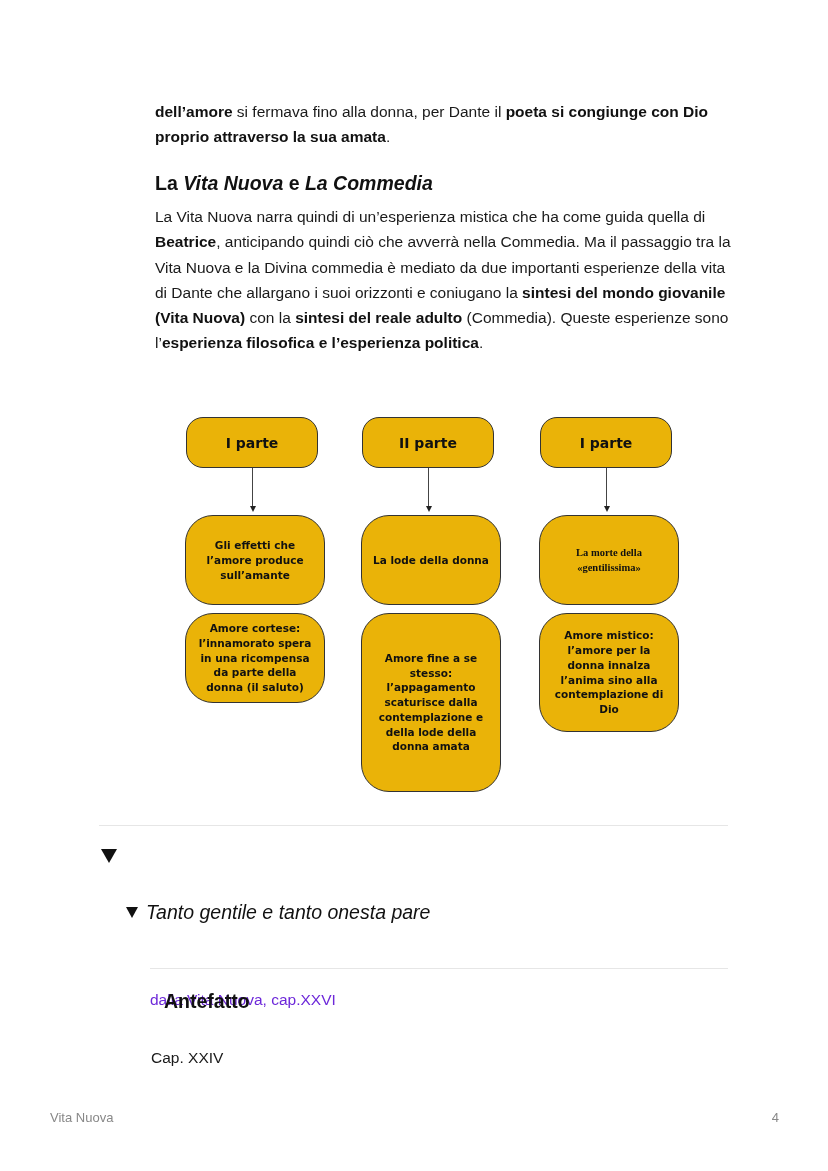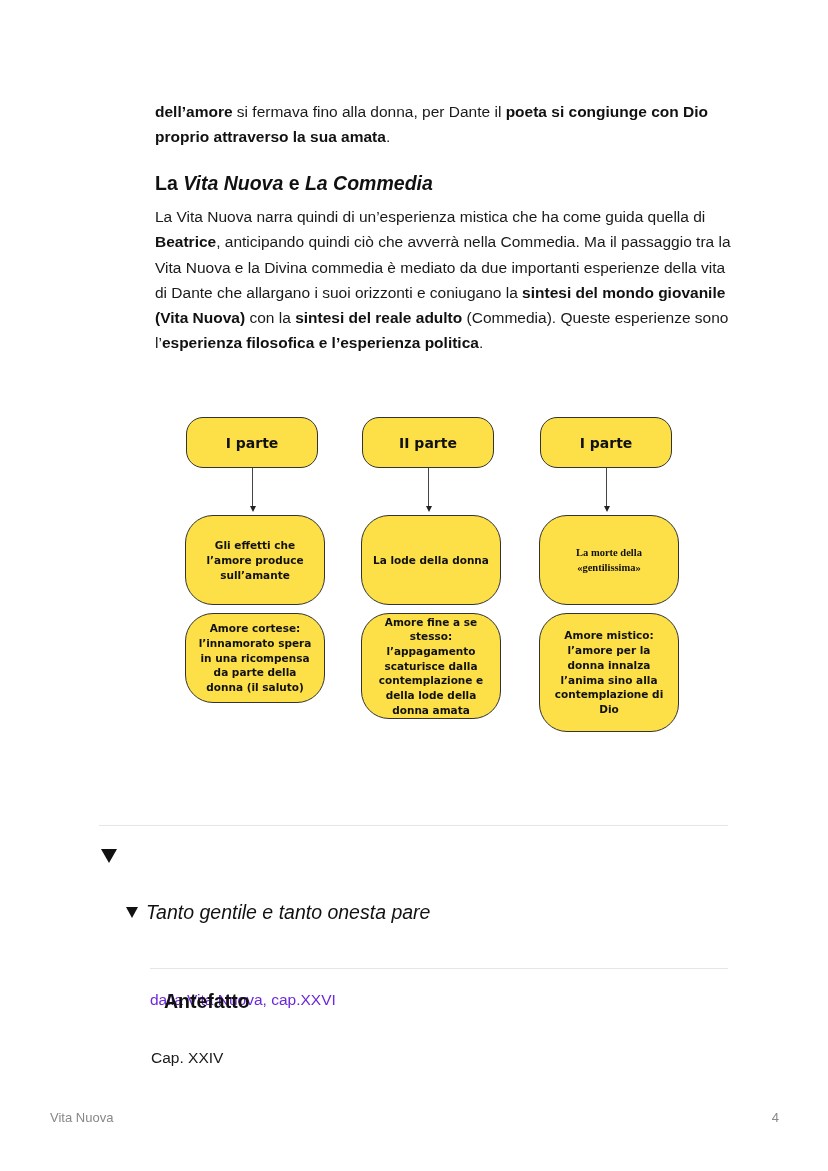--- a/index.html
+++ b/index.html
@@ -9,21 +9,21 @@
     .para { position: absolute; left: 155px; width: 580px; font-size: 15.5px; line-height: 25.3px; color: #1a1a1a; }
     .para b { font-weight: 700; color: #111; }
 
     #intro-para { top: 99px; }
     #section-heading { position: absolute; left: 155px; top: 172px; font-size: 19.5px; font-weight: 700; color: #111; }
     #section-heading i { font-style: italic; }
     #body-para { top: 204px; }
 
     
     .box {
-      position: absolute; border: 1.3px solid #333; background: #fde047;
+      position: absolute; border: 1.3px solid #333; background: #eab308;
       display: flex; align-items: center; justify-content: center; text-align: center;
       font-family: "DejaVu Sans", sans-serif; font-weight: 700; color: #111;
     }
     .head-box { height: 51px; width: 132px; border-radius: 17px; font-size: 14px; top: 417px; }
     .mid-box { height: 90px; width: 140px; border-radius: 28px; font-size: 10.5px; line-height: 15px; top: 515px; padding: 0 8px; }
     .low-box { border-radius: 28px; font-size: 10.5px; line-height: 14.7px; padding: 0 10px; top: 613px; width: 140px; }
     .arrow-line { position: absolute; width: 1px; background: #444; top: 468px; height: 40px; }
     .arrow-head { position: absolute; top: 506px; width: 0; height: 0; border-left: 3px solid transparent; border-right: 3px solid transparent; border-top: 6px solid #222; }
 
     .divider { position: absolute; height: 1px; background: #e6e6e6; }
@@ -65,21 +65,21 @@
     </div>
 
   <div class="box head-box" style="left:362px;">
       <span>II parte</span>
     </div>
   <div class="arrow-line" style="left:428px;"></div>
   <div class="arrow-head" style="left:425.5px;"></div>
   <div class="box mid-box" style="left:361px;">
       <span>La lode della donna</span>
     </div>
-  <div class="box low-box" style="left:361px; height:106px; padding: 0 12px;">
+  <div class="box low-box" style="left:361px; height:179px; padding: 0 12px;">
       <span>Amore fine a se stesso: l’appagamento scaturisce dalla contemplazione e della lode della donna amata</span>
     </div>
 
   <div class="box head-box" style="left:540px;">
       <span>I parte</span>
     </div>
   <div class="arrow-line" style="left:606px;"></div>
   <div class="arrow-head" style="left:603.5px;"></div>
   <div class="box mid-box" style="left:539px; padding: 0 3px; font-family: Liberation Serif, serif;">
       <span>La morte della «gentilissima»</span>

